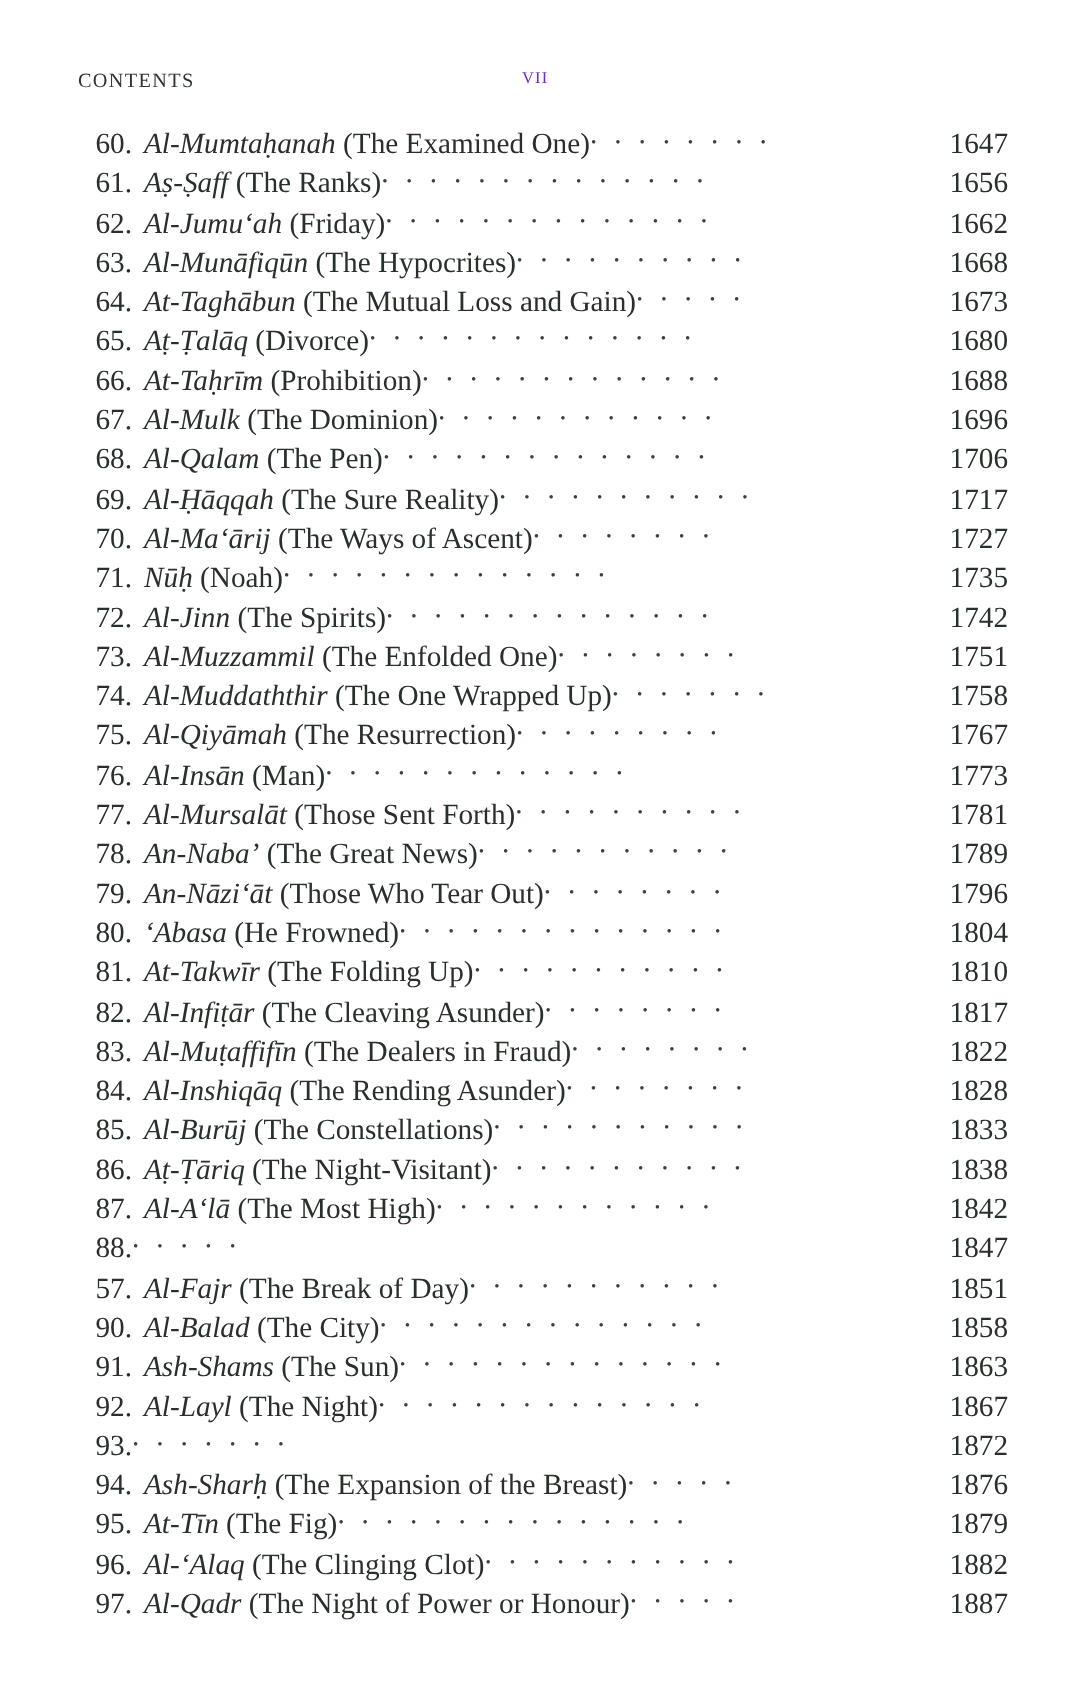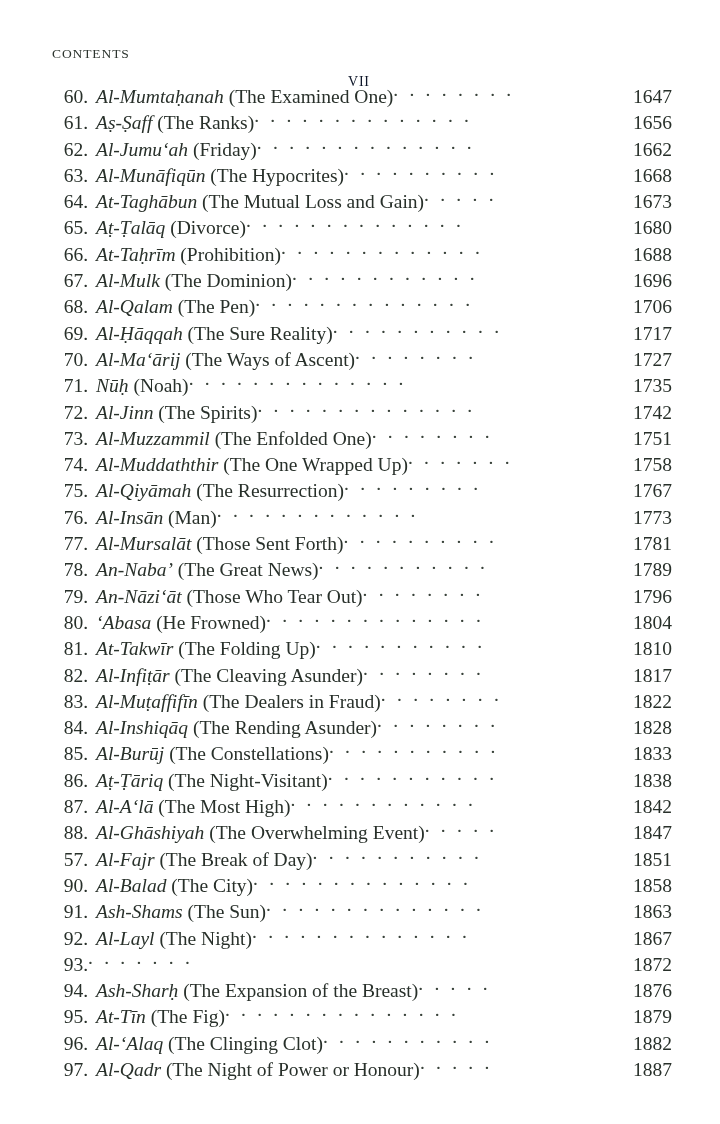--- a/index.html
+++ b/index.html
@@ -38,24 +38,23 @@
     font-size: 13.5px;
     letter-spacing: 0.9px;
     font-variant: small-caps;
     text-transform: uppercase;
     color: #2c342e;
   }
   .running-head .folio-number {
     position: absolute;
     left: 296px;
     top: 0;
-    font-size: 14px;
+    font-size: 11px;
     letter-spacing: 0.8px;
-    color: #0f172a;
-    margin-top: 28px;
+    color: #6d28d9;
   }
 
   
   .toc {
     position: absolute;
     top: 84px;
     left: 52px;
     width: 620px;
   }
 
@@ -345,21 +344,20 @@
       <div class="toc-row">
         <span class="toc-index">87.</span>
         <span class="toc-title"><span class="translit">Al-Aʻlā</span> <span class="gloss">(The Most High)</span></span>
         <span class="toc-leader">
           <span class="dots">.        .  .  .        .  .  .        .  .  .       .  .</span>
         </span>
         <span class="toc-page">1842</span>
       </div>
       <div class="toc-row">
         <span class="toc-index">88.</span>
-        <span class="toc-title"><span class="translit">Al-Ghāshiyah</span> <span class="gloss">(The Overwhelming Event)</span></span>
         <span class="toc-leader">
           <span class="dots">.  .  .       .  .</span>
         </span>
         <span class="toc-page">1847</span>
       </div>
       <div class="toc-row">
         <span class="toc-index">57.</span>
         <span class="toc-title"><span class="translit">Al-Fajr</span> <span class="gloss">(The Break of Day)</span></span>
         <span class="toc-leader">
           <span class="dots">.  .  .        .  .  .        .  .  .       .  .</span>

